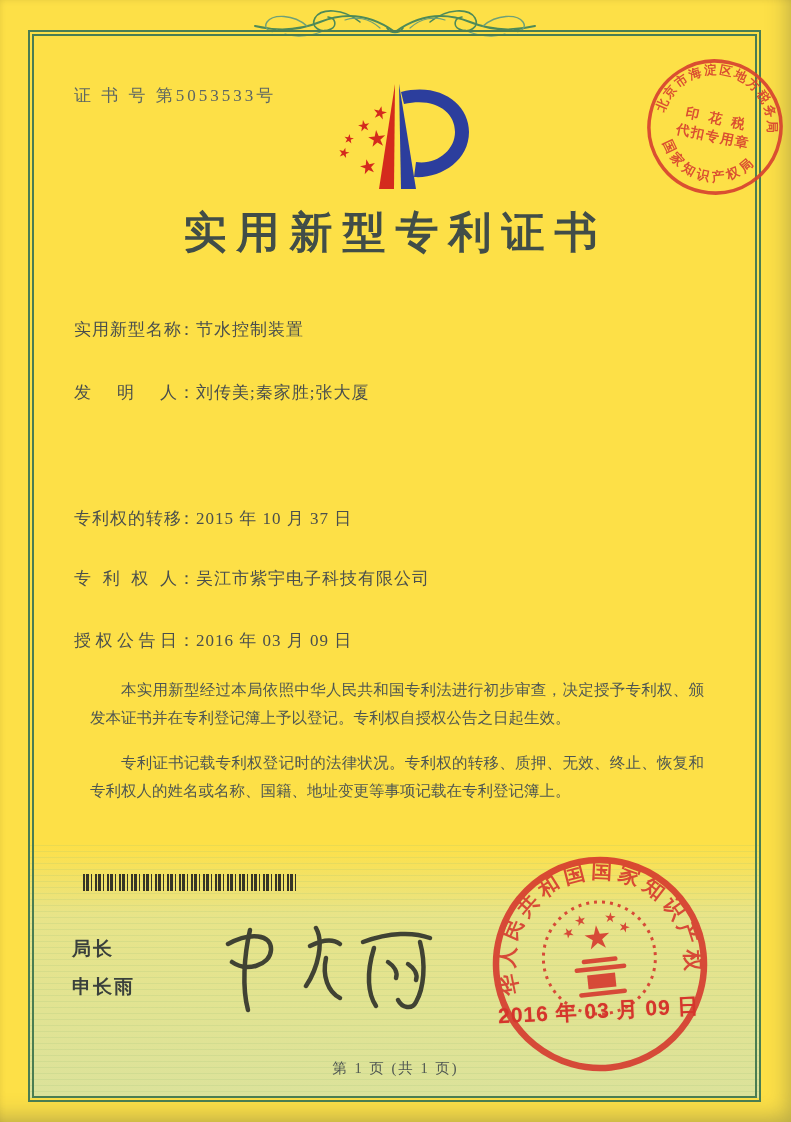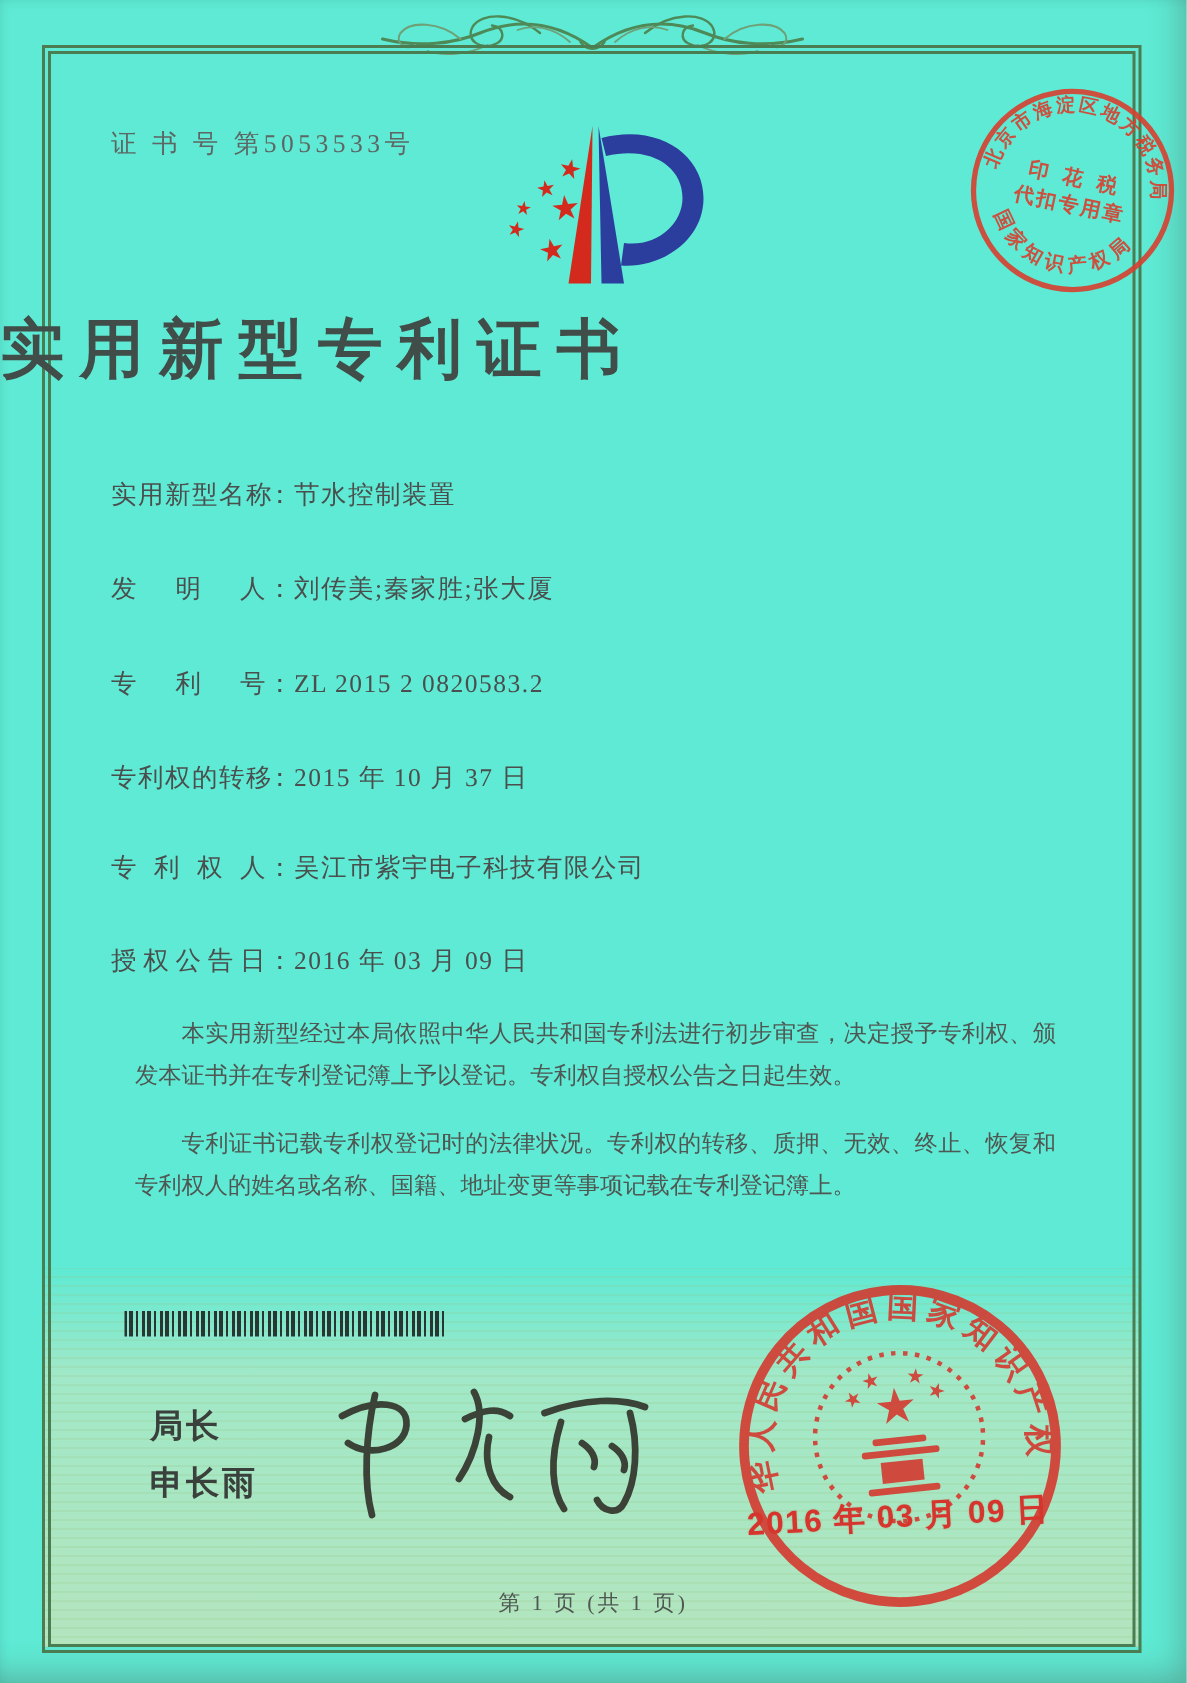--- a/index.html
+++ b/index.html
@@ -3,21 +3,21 @@
 <meta charset="utf-8">
 <style>
   html,body{margin:0;padding:0;}
   body{
     width:791px;height:1122px;position:relative;overflow:hidden;
     background:#f2f1ec;
     font-family:"Liberation Serif","DejaVu Serif",serif;
   }
   .page{
     position:absolute;left:0;top:0;width:791px;height:1122px;
-    background:#5eead4;
+    background:#fde047;
     box-shadow:inset -12px -14px 22px -10px rgba(70,80,65,.38),
                inset 3px 3px 10px -6px rgba(0,0,0,.18);
   }
   
   .green-band{
     position:absolute;left:30px;right:32px;top:845px;bottom:24px;
     background:
       repeating-linear-gradient(180deg, rgba(150,190,120,.18) 0 1px, rgba(255,255,255,0) 1px 6px),
       linear-gradient(180deg, rgba(222,236,205,0) 0, rgba(214,231,190,.55) 70px, rgba(208,227,183,.75) 100%);
   }
@@ -26,41 +26,41 @@
     position:absolute;left:28px;top:30px;right:30px;bottom:20px;
     border:6px double #4a7d52;pointer-events:none;
   }
   .flourish{position:absolute;left:225px;top:2px;width:340px;height:58px;}
   .cert-no{
     position:absolute;left:74px;top:84px;font-size:17px;letter-spacing:3px;
     color:#5d6663;
   }
   .logo{position:absolute;left:322px;top:76px;width:150px;height:120px;}
   .title{
-    position:absolute;left:0;top:204px;width:791px;
+    position:absolute;left:0;top:204px;width:791px;text-align:center;
     font-size:43px;font-weight:600;letter-spacing:10px;color:#414d48;
   }
   .field{position:absolute;left:74px;font-size:17px;color:#4a4f4d;letter-spacing:1px;white-space:nowrap;}
   .flabel{display:inline-block;width:104px;text-align:justify;text-align-last:justify;vertical-align:bottom;}
   .paras{
     position:absolute;left:72px;top:658px;width:650px;
     font-size:15.5px;line-height:1.78;color:#4f5752;text-align:justify;
   }
   .paras p{margin:18px;text-indent:2em;}
   .barcode{
     position:absolute;left:83px;top:874px;width:215px;height:17px;
     background:repeating-linear-gradient(90deg,
       #1d1d1d 0 2px, rgba(0,0,0,0) 2px 3px,
       #1d1d1d 3px 6px, rgba(0,0,0,0) 6px 8px,
       #1d1d1d 8px 9px, rgba(0,0,0,0) 9px 12px);
     opacity:.88;
   }
   .director{
-    position:absolute;left:100px;font-family:Liberation Sans, sans-serif;
-    font-size:22px;font-weight:600;color:#3a403c;letter-spacing:2px;
+    position:absolute;left:72px;font-family:Liberation Sans, sans-serif;
+    font-size:19px;font-weight:600;color:#3a403c;letter-spacing:2px;
   }
   .sig{position:absolute;left:198px;top:898px;width:250px;height:125px;}
   .tax-stamp{position:absolute;left:643px;top:55px;width:144px;height:144px;}
   .seal{position:absolute;left:486px;top:850px;width:228px;height:228px;transform:rotate(-6deg);}
   .seal-date{
     position:absolute;left:498px;top:997px;transform:rotate(-3deg);
     font-family:"Liberation Sans","DejaVu Sans",sans-serif;
     font-size:21px;font-weight:700;color:#d5352c;letter-spacing:1px;white-space:nowrap;
     text-shadow:0 0 1px rgba(213,53,44,.5);
   }
@@ -128,23 +128,20 @@
     </g>
   </svg>
 
   <div class="title">实用新型专利证书</div>
 
   <div class="field" style="top:381px">
     <span class="flabel">发明人</span><span>：</span><span>刘传美;秦家胜;张大厦</span>
   </div>
   <div class="field" style="top:318px">
     <span class="flabel">实用新型名称</span><span>：</span><span>节水控制装置</span>
-  </div>
-  <div class="field" style="top:444px">
-    <span class="flabel">专利号</span><span>：</span><span>ZL 2015 2 0820583.2</span>
   </div>
   <div class="field" style="top:507px">
     <span class="flabel">专利权的转移</span><span>：</span><span>2015 年 10 月 37 日</span>
   </div>
   <div class="field" style="top:567px">
     <span class="flabel">专利权人</span><span>：</span><span>吴江市紫宇电子科技有限公司</span>
   </div>
   <div class="field" style="top:629px">
     <span class="flabel">授权公告日</span><span>：</span><span>2016 年 03 月 09 日</span>
   </div>

